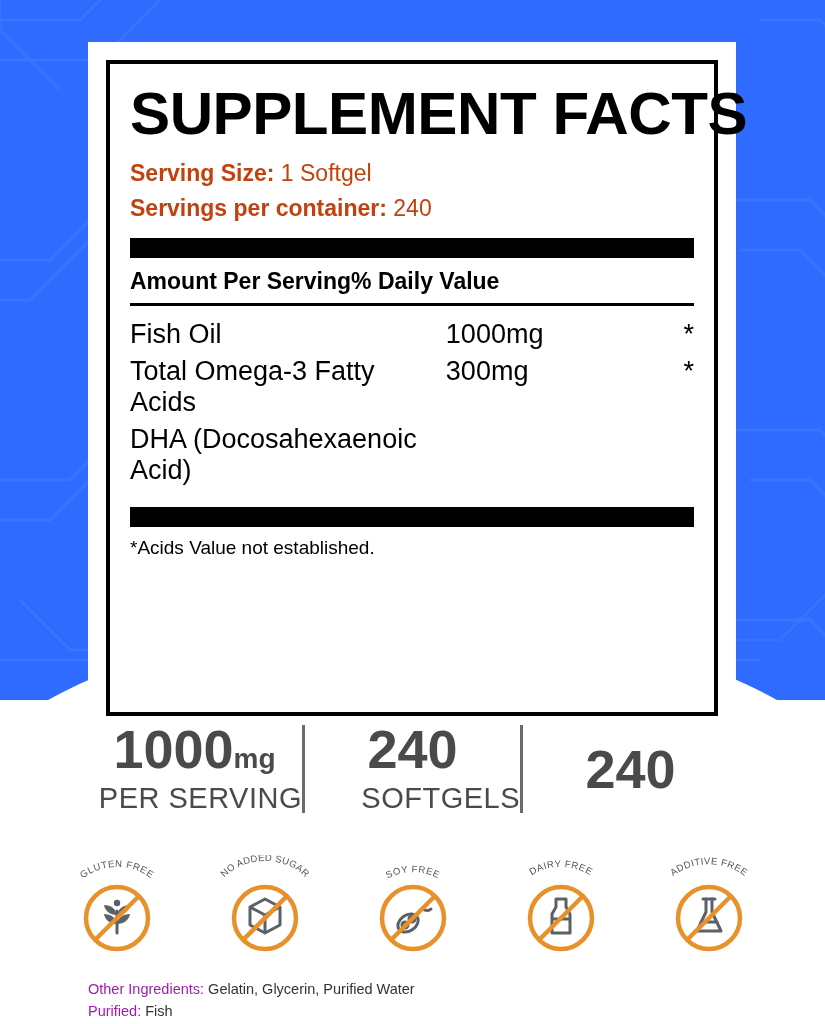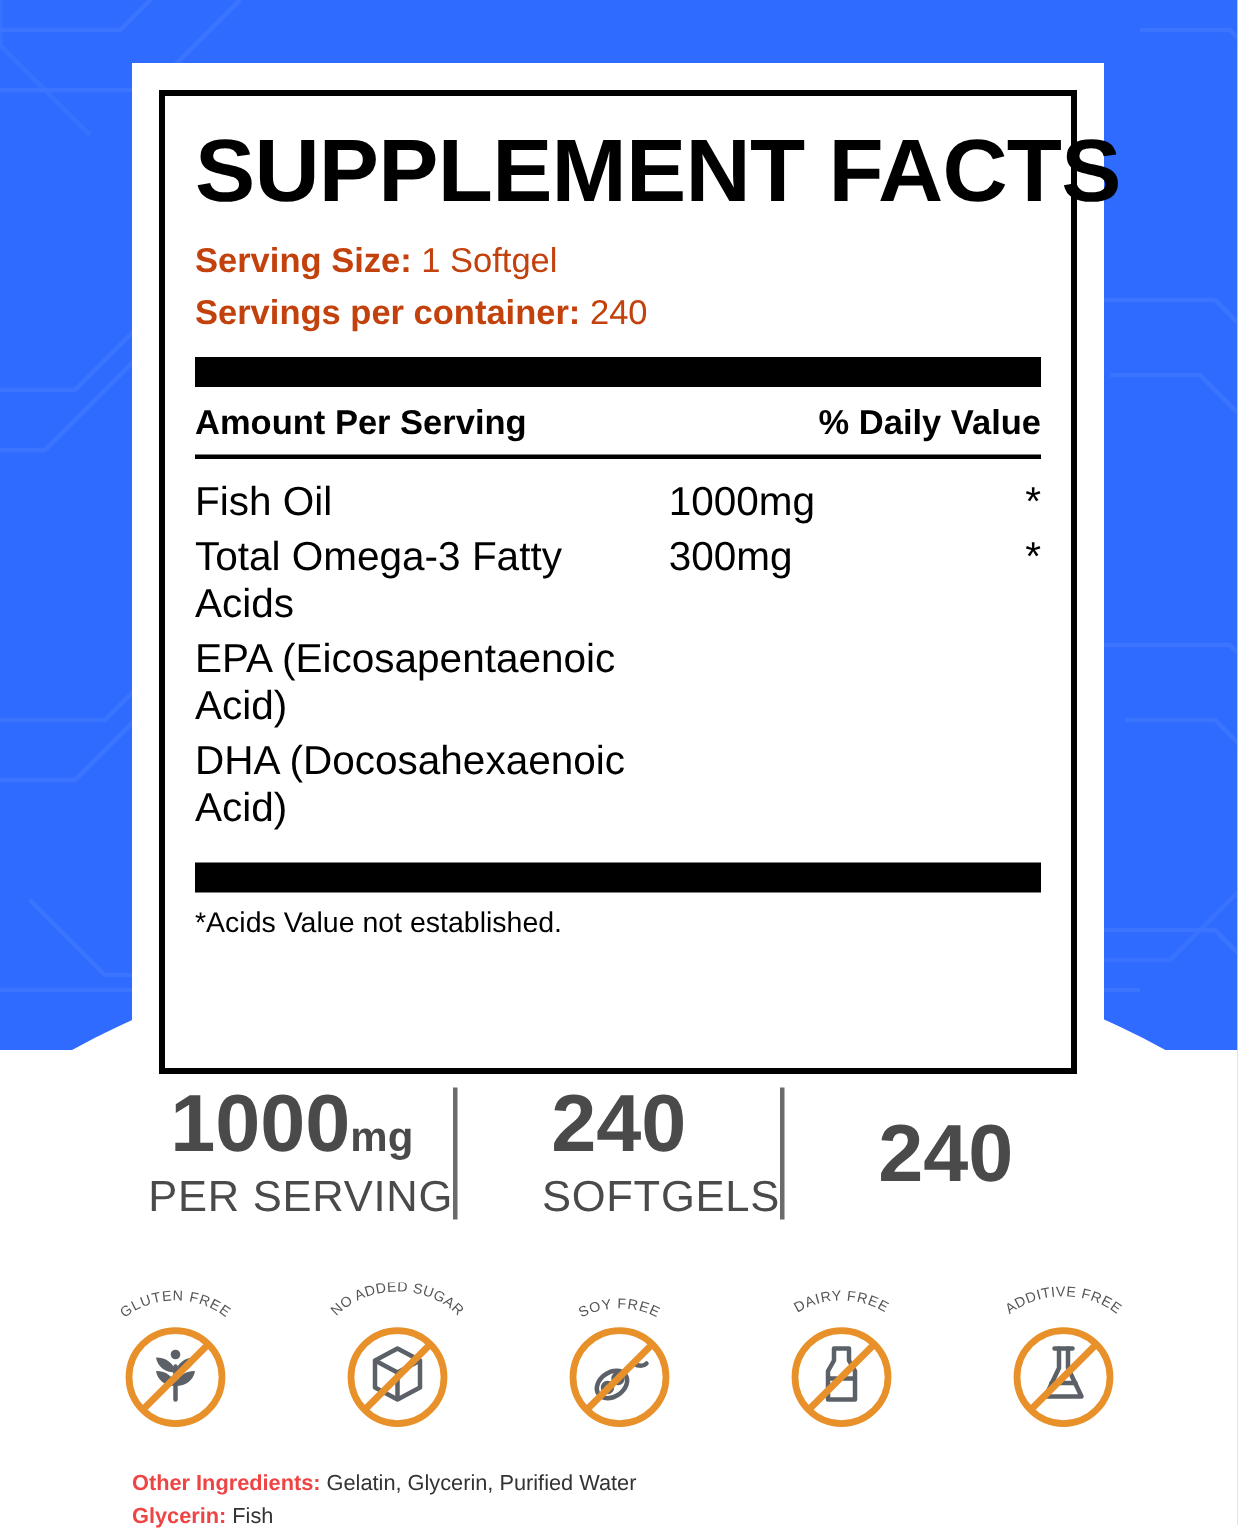--- a/index.html
+++ b/index.html
@@ -79,21 +79,20 @@
     line-height: 1.35;
   }
   .facts-line b { font-weight: bold; }
   #bar-thick-1 {
     height: 20px;
     background: #000;
     margin-top: 14px;
   }
   #amount-row {
     display: flex;
-    justify-content: space-between;
     align-items: baseline;
     font-weight: bold;
     font-size: 23px;
     color: #000;
     padding: 10px 0 8px 0;
     border-bottom: 3px solid #000;
   }
   #nutrient-table {
     width: 100%;
     border-collapse: collapse;
@@ -187,21 +186,21 @@
     position: absolute;
     left: 88px;
     top: 978px;
     width: 660px;
   }
   #footer div {
     font-size: 14.5px;
     color: #333333;
     line-height: 1.55;
   }
-  #footer b { font-weight: bold; color: #ef4444; }
+  #footer b { font-weight: normal; color: #a21caf; }
 </style>
 </head>
 <body>
 
 <div id="page">
 
   <div id="blue-panel">
     <svg id="blue-texture" viewBox="0 0 920 780" preserveAspectRatio="none">
       <g stroke="#5b8cff" stroke-width="3" fill="none">
         <path d="M-20 60 L120 60 L170 10"></path>
@@ -259,25 +258,20 @@
             <td class="col-name">Fish Oil</td>
             <td class="col-amt">1000mg</td>
             <td class="col-dv">*</td>
           </tr>
           <tr>
             <td class="col-name">Total Omega-3 Fatty Acids</td>
             <td class="col-amt">300mg</td>
             <td class="col-dv">*</td>
           </tr>
           <tr>
-            <td class="col-name">EPA (Eicosapentaenoic Acid)</td>
-            <td class="col-amt"></td>
-            <td class="col-dv"></td>
-          </tr>
-          <tr>
             <td class="col-name">DHA (Docosahexaenoic Acid)</td>
             <td class="col-amt"></td>
             <td class="col-dv"></td>
           </tr>
         </tbody>
       </table>
 
       <div id="bar-thick-2"></div>
 
       <div id="footnote">*Acids Value not established.</div>
@@ -426,18 +420,18 @@
       </div>
     </div>
   </div>
 
   <div id="footer">
     <div>
       <b>Other Ingredients:</b>
       <span>Gelatin, Glycerin, Purified Water</span>
     </div>
     <div>
-      <b>Glycerin:</b>
+      <b>Purified:</b>
       <span>Fish</span>
     </div>
   </div>
 
 </div>
 
 </body></html>

